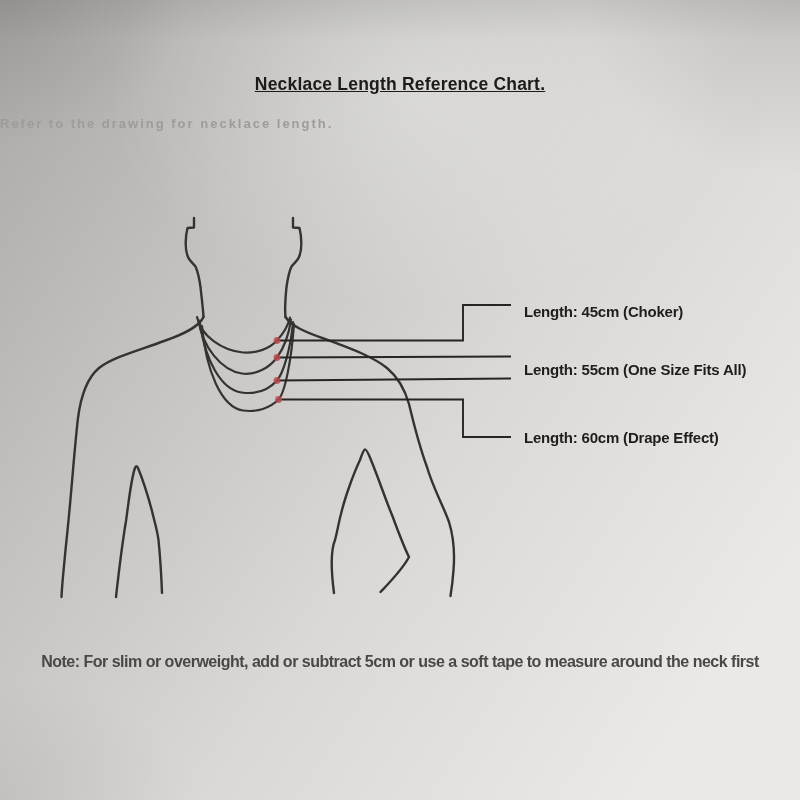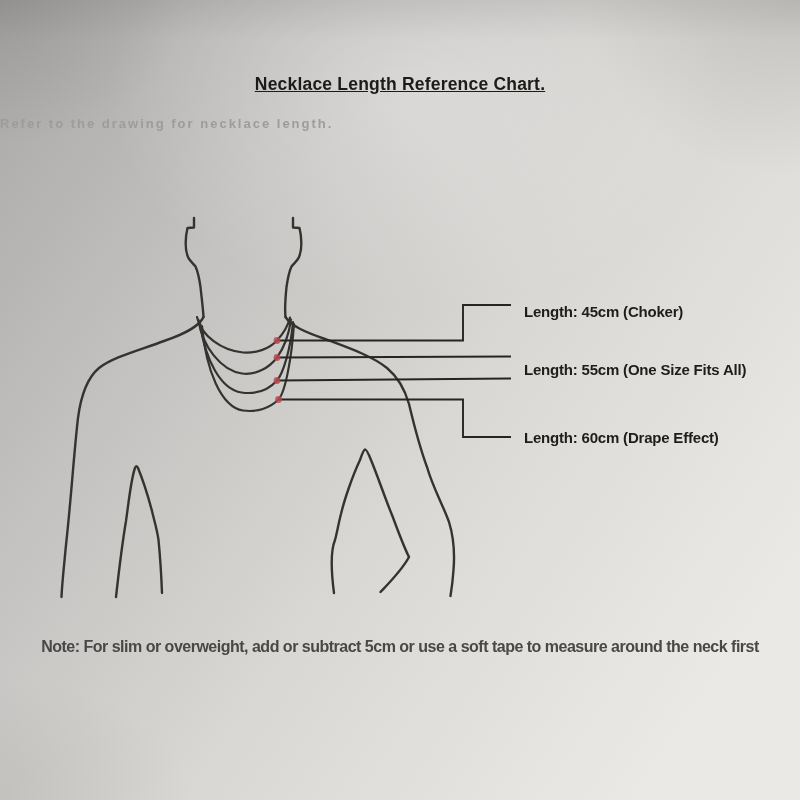--- a/index.html
+++ b/index.html
@@ -35,21 +35,21 @@
     position:absolute;left:524px;height:22px;line-height:22px;
     white-space:nowrap;
     font-size:15px;font-weight:bold;letter-spacing:-0.2px;
     color:var(--label-text,#1e1d1b);
   }
   .lbl-1{top:301px;}
   .lbl-2{top:341px;}
   .lbl-3{top:359px;}
   .lbl-4{top:427px;}
   .note{
-    position:absolute;left:0;top:638px;width:100%;
+    position:absolute;left:0;top:653px;width:100%;
     text-align:center;
     font-size:16px;font-weight:bold;letter-spacing:-0.5px;
     color:var(--note-text,#4a4846);
   }
   .body-line{fill:none;stroke:var(--line-dark,#343330);stroke-width:2.4;stroke-linecap:round;stroke-linejoin:round;}
   .necklace-line{fill:none;stroke:var(--line-dark,#2e2d2a);stroke-width:2.2;stroke-linecap:round;stroke-linejoin:round;}
   .leader-line{fill:none;stroke:var(--leader-dark,#262523);stroke-width:1.9;stroke-linecap:butt;stroke-linejoin:miter;}
   .marker{fill:var(--accent-red,#b8494d);opacity:.85;}
 </style>
 </head>

